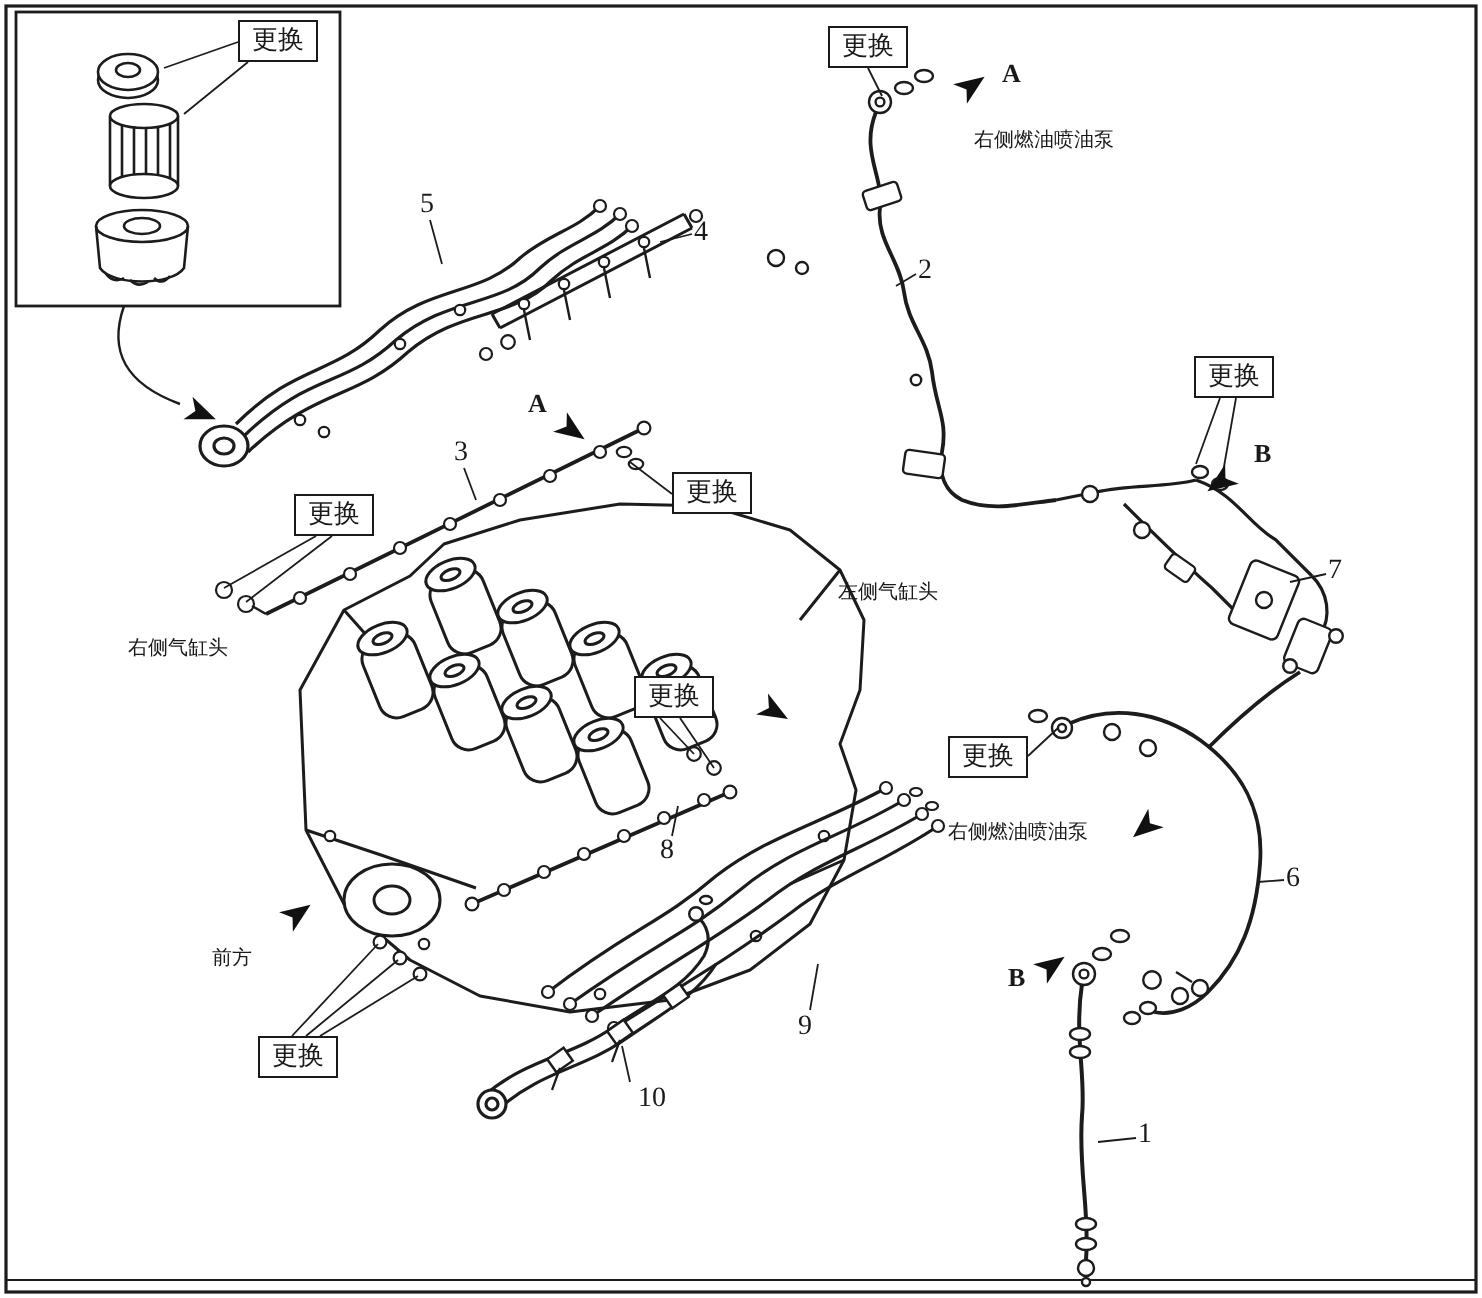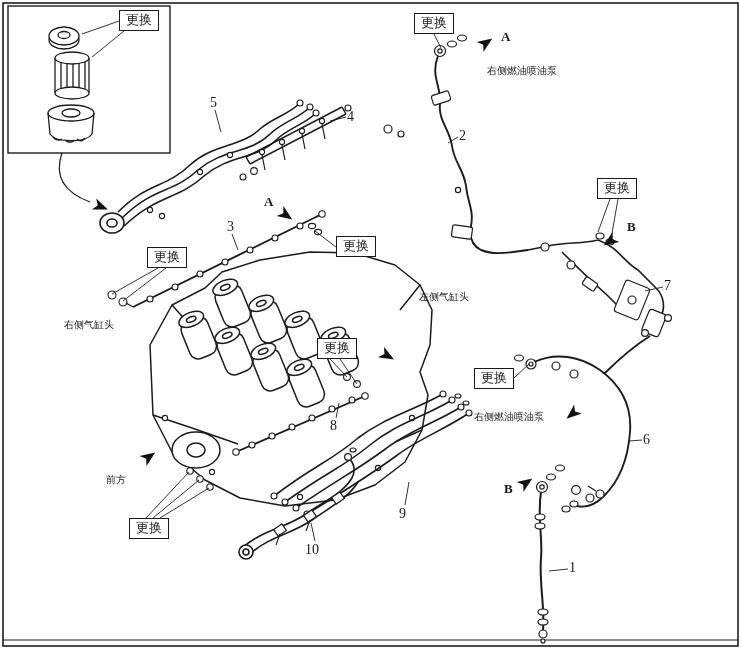--- a/index.html
+++ b/index.html
@@ -384,21 +384,21 @@
   <div class="callout" style="left:129px;top:518px">更换</div>
 
   <div class="partnum" style="left:210px;top:96px">5</div>
   <div class="partnum" style="left:347px;top:110px">4</div>
   <div class="partnum" style="left:459px;top:129px">2</div>
   <div class="partnum" style="left:227px;top:220px">3</div>
   <div class="partnum" style="left:664px;top:279px">7</div>
   <div class="partnum" style="left:330px;top:419px">8</div>
   <div class="partnum" style="left:643px;top:433px">6</div>
   <div class="partnum" style="left:399px;top:507px">9</div>
-  <div class="partnum" style="left:305px;top:543px">10</div>
+  <div class="partnum" style="left:319px;top:543px">10</div>
   <div class="partnum" style="left:569px;top:561px">1</div>
 
   <div class="tlabel" style="left:487px;top:65px">右侧燃油喷油泵</div>
   <div class="tlabel" style="left:419px;top:291px">左侧气缸头</div>
   <div class="tlabel" style="left:64px;top:319px">右侧气缸头</div>
   <div class="tlabel" style="left:474px;top:411px">右侧燃油喷油泵</div>
   <div class="tlabel" style="left:106px;top:474px">前方</div>
 
   <div class="letter" style="left:501px;top:30px">A</div>
   <div class="letter" style="left:264px;top:195px">A</div>

